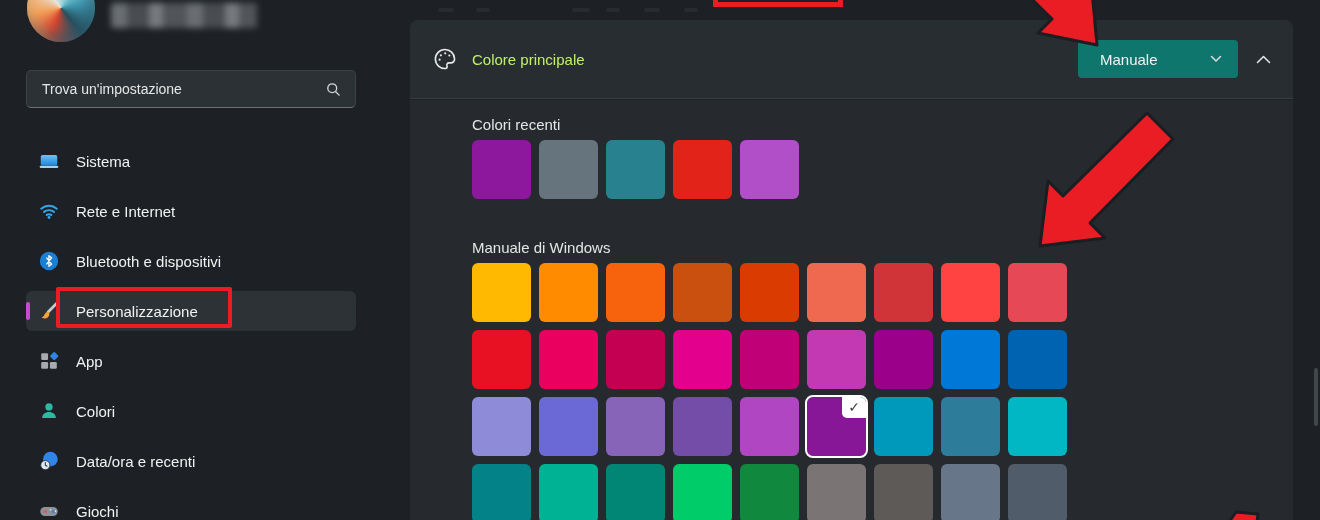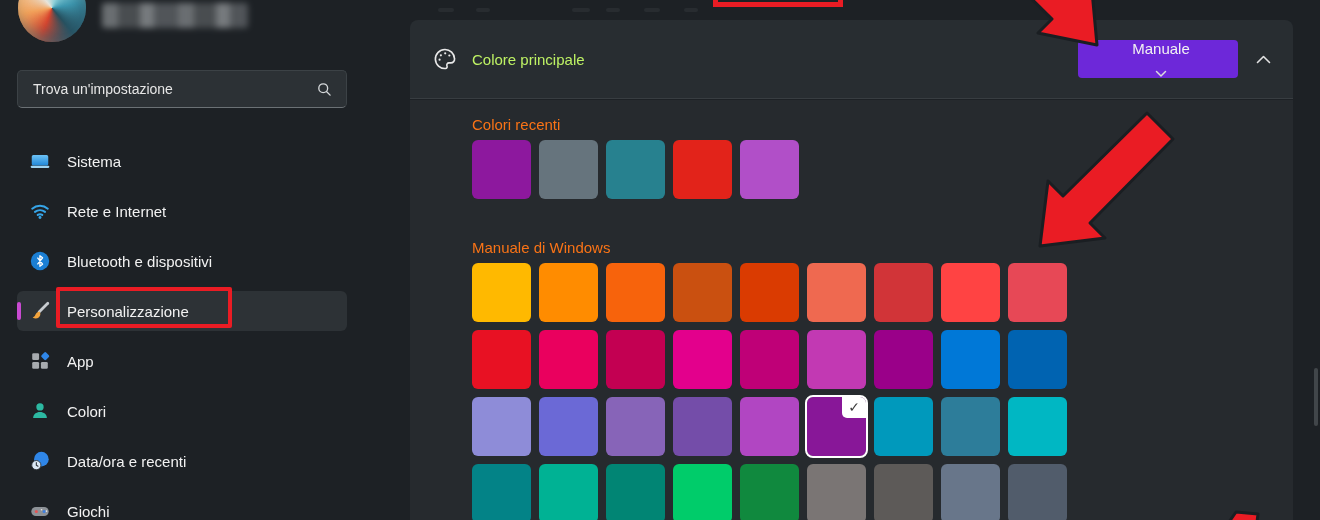--- a/index.html
+++ b/index.html
@@ -6,21 +6,21 @@
     --annot-red:#EA1C24;
     --accent-pill:#C94AD2;
     --win-bg:#1d2125;
     --card-hdr:#282d31;
     --card-body:#262a2e;
     --item-bg:#2d3236;
   }
   html,body{margin:0;padding:0;width:1320px;height:520px;overflow:hidden;
     background:var(--win-bg);font-family:"Liberation Sans",sans-serif;}
   
-  .sidebar{position:absolute;left:0;top:0;width:398px;height:520px;}
+  .sidebar{position:absolute;left:9px;top:0;width:398px;height:520px;}
   .avatar{position:absolute;left:18px;top:-26px;width:68px;height:68px;border-radius:50%;
     background:conic-gradient(from 200deg,#d8452e,#f2a25c,#e8e4da,#8ed0d8,#3e98b0,#27505e,#d8452e);
     box-shadow:inset -6px -8px 14px rgba(40,90,110,.55), inset 8px 6px 12px rgba(250,170,90,.5);}
   .name-blur{position:absolute;left:102px;top:3px;width:146px;height:25px;border-radius:3px;
     background:repeating-linear-gradient(90deg,#7e8285 0 16px,#54585b 16px 38px,#8d9194 38px 52px,#5e6266 52px 76px);
     filter:blur(3px);opacity:.8;}
   .search-box{position:absolute;left:17px;top:70px;width:330px;height:38px;background:#2c3135;
     border:1px solid #3c4246;border-bottom-color:#6b7175;border-radius:5px;box-sizing:border-box;}
   .search-box input{position:absolute;inset:0;background:transparent;border:none;outline:none;
     color:#ececec;font-size:14px;padding:0 40px 0 15px;font-family:"Liberation Sans",sans-serif;}
@@ -33,27 +33,27 @@
   .pill{position:absolute;left:0;top:11px;width:3.5px;height:18px;border-radius:2px;background:var(--accent-pill);}
   .nav-icon{width:22px;height:22px;display:inline-flex;}
   .nav-label{margin-left:16px;color:#f2f2f2;font-size:15px;}
   
   .topstrip-remnant{position:absolute;height:4px;background:#32373b;opacity:.55;border-radius:2px;top:8px;}
   .card-header{position:absolute;left:410px;top:20px;width:883px;height:79px;background:var(--card-hdr);
     border-radius:8px 8px 0 0;border-bottom:1px solid #383d41;box-sizing:border-box;
     display:flex;align-items:center;padding:0 22px;}
   .hdr-title{color:#bef264;font-size:15px;margin-left:14px;}
   .spacer{flex:1;}
-  .dropdown{width:160px;height:38px;background:#6d28d9;border-radius:4px;display:flex;align-items:center;
-    box-sizing:border-box;padding:0 16px 0 22px;flex-direction:column;}
+  .dropdown{width:160px;height:38px;background:#0f766e;border-radius:4px;display:flex;align-items:center;
+    box-sizing:border-box;padding:0 16px 0 22px;}
   .dropdown .val{color:#f2f2f2;font-size:15px;flex:1;}
   .chev-up{margin-left:18px;display:inline-flex;}
   .card-body{position:absolute;left:410px;top:100px;width:883px;height:420px;background:var(--card-body);
     overflow:hidden;}
-  .sec-label{position:absolute;left:62px;color:#f97316;font-size:15px;}
+  .sec-label{position:absolute;left:62px;color:#e5e5e5;font-size:15px;}
   .recent-row{position:absolute;left:62px;top:40px;display:flex;gap:8px;}
   .windows-grid{position:absolute;left:62px;top:163px;display:grid;grid-template-columns:repeat(9,59px);gap:8px;}
   .swatch{width:59px;height:59px;border-radius:6px;position:relative;}
   .swatch.selected{outline:2.5px solid #ffffff;}
   .check-corner{position:absolute;top:0;right:0;width:24px;height:21px;background:#ffffff;
     border-radius:0 6px 0 5px;color:#3c3c3c;font-size:14px;line-height:20px;text-align:center;}
   
   .annot-box{position:absolute;border-style:solid;border-color:var(--annot-red);box-sizing:border-box;}
   #annot-box-top{left:713px;top:-22px;width:130px;height:29px;border-width:5px;}
   #annot-box-personalization{left:56px;top:287px;width:176px;height:41px;border-width:4px;border-radius:2px;}

